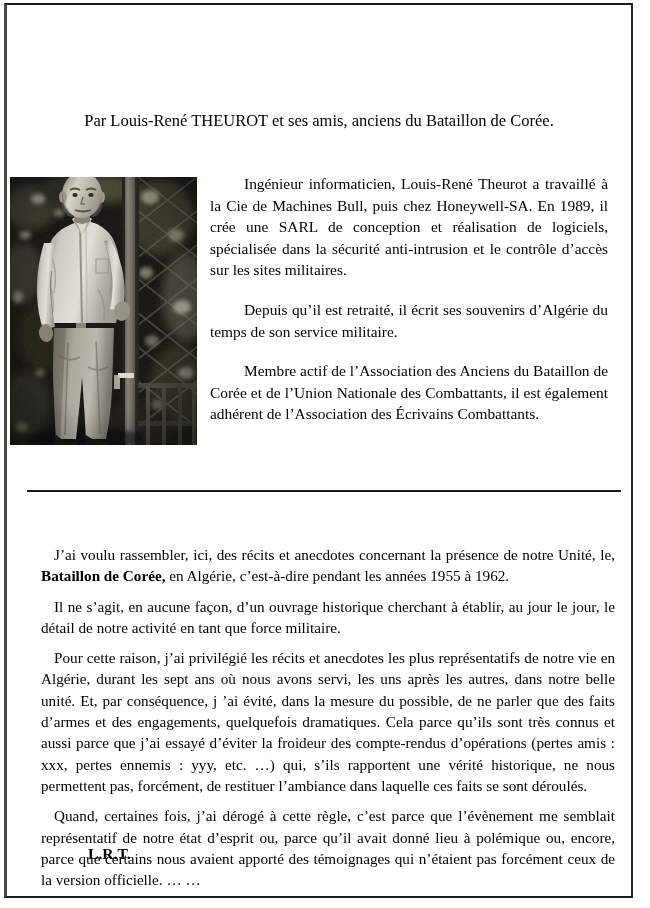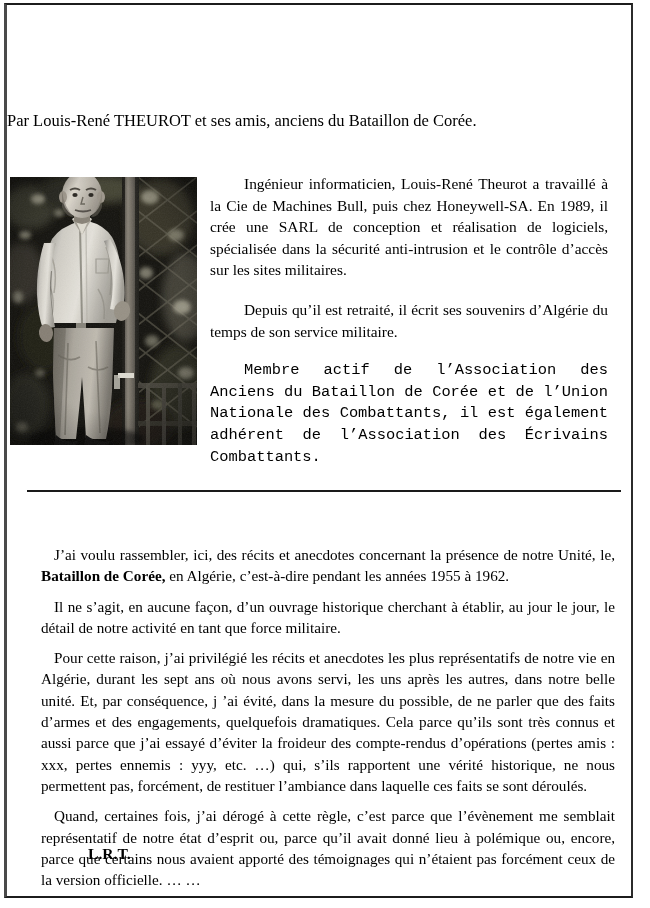--- a/index.html
+++ b/index.html
@@ -42,21 +42,21 @@
     font-weight: bold;
     font-size: 16.5px;
     line-height: 22px;
     letter-spacing: 0.1px;
   }
   #byline {
     position: absolute;
     left: 0;
     top: 105px;
     width: 100%;
-    text-align: left;
+    text-align: center;
     font-size: 16.5px;
     line-height: 22px;
   }
 
   
   #bio-section {
     position: absolute;
     left: 0;
     top: 168px;
     width: 100%;
@@ -84,21 +84,20 @@
     line-height: 21.6px;
     text-align: justify;
     text-justify: inter-word;
   }
   #bio-text p {
     margin: 0 0 18px 0;
     text-indent: 34px;
   }
   #bio-text p:last-child {
     margin-bottom: 0;
-    font-family: Liberation Mono, monospace;
   }
 
   
   #divider {
     position: absolute;
     left: 20px;
     top: 485px;
     width: 594px;
     height: 0;
     border-top: 2px solid #1a1a1a;

